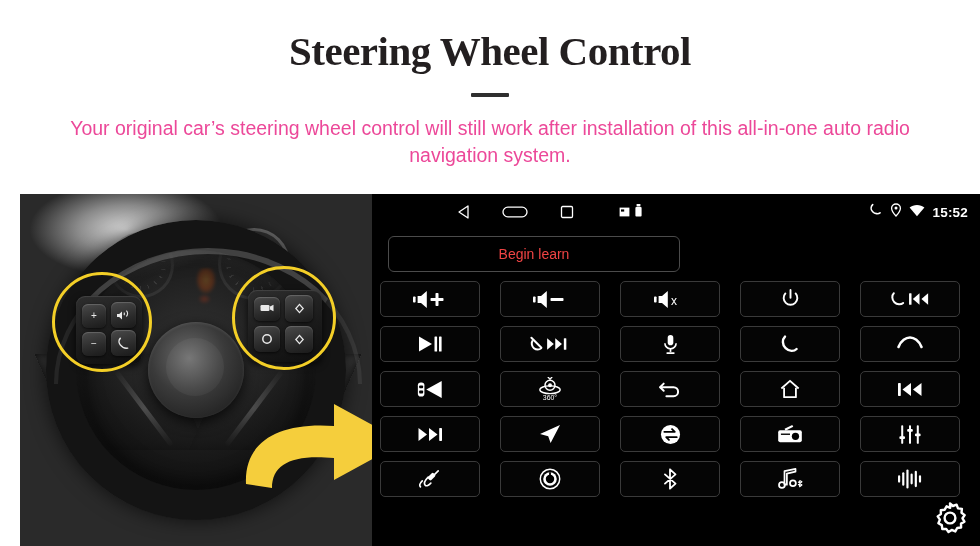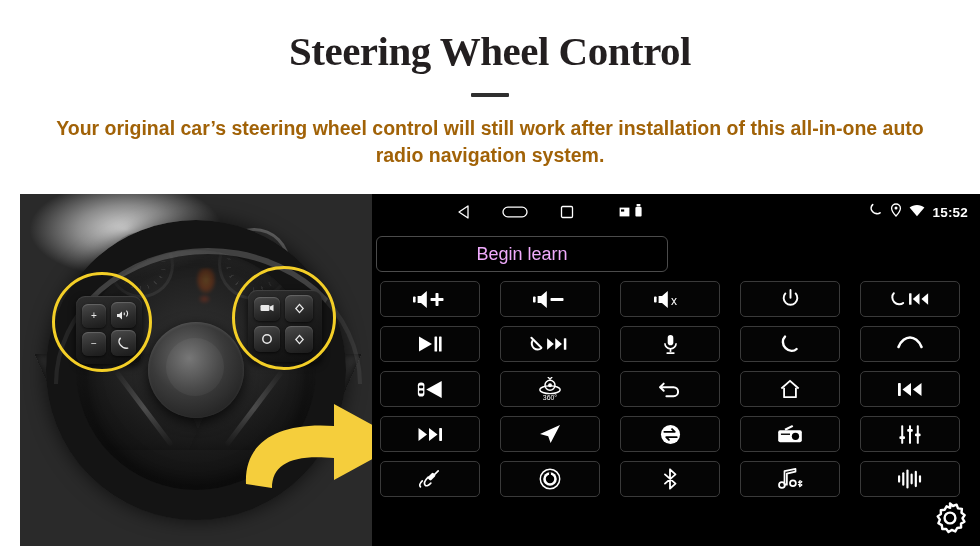--- a/index.html
+++ b/index.html
@@ -16,21 +16,21 @@
   .page-title {
     font-size: 41px; font-weight: 700; color: #231f20;
     letter-spacing: -0.5px; line-height: 1.05; font-family: Liberation Serif, serif;
   }
   .title-divider {
     width: 38px; height: 4px; background: #2f2f2f;
     margin: 20px auto 0 auto; border-radius: 1px;
   }
   .subtitle {
     margin: 18px auto 0 auto; width: 920px;
-    font-size: 19.5px; color: #a16207; line-height: 1.38; font-weight: 700;
+    font-size: 19.5px; color: #ec4899; line-height: 1.38; font-weight: 400;
   }
 
   
   .content {
     position: absolute; left: 0; top: 194px;
     width: 980px; height: 352px;
     display: flex;
   }
 
   
@@ -151,25 +151,25 @@
   .sb-left { display: flex; align-items: center; gap: 0; padding-left: 38px; }
   .sb-btn { width: 52px; display: flex; align-items: center; justify-content: center; }
   .sb-mini { display: flex; align-items: center; gap: 5px; margin-left: 26px; }
   .sb-right {
     position: absolute; right: 12px; top: 0; height: 36px;
     display: flex; align-items: center; gap: 7px;
   }
   .sb-time { color: #fff; font-size: 13.5px; font-weight: 700; letter-spacing: 0.2px; }
 
   .learn-btn {
-    position: absolute; left: 4px; top: 42px;
+    position: absolute; left: 16px; top: 42px;
     width: 292px; height: 36px;
     border: 1px solid #4b4b4b; border-radius: 6px;
     background: #000;
-    color: #f0abfc; font-size: 18px;
+    color: #ef4444; font-size: 14px;
     display: flex; align-items: center; justify-content: center;
     cursor: pointer;
   }
 
   .grid {
     position: absolute; left: 8px; top: 87px;
     width: 592px;
     display: grid;
     grid-template-columns: repeat(5, 100px);
     grid-auto-rows: 36px;

